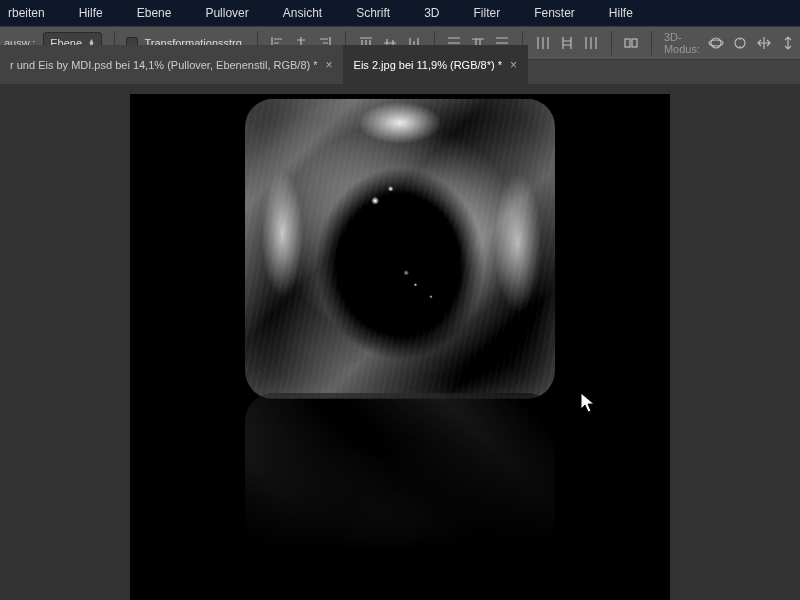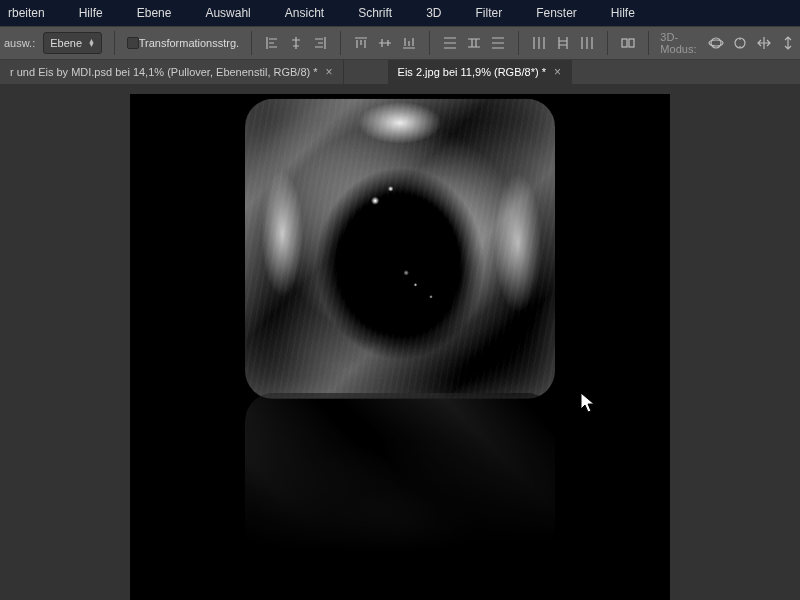--- a/index.html
+++ b/index.html
@@ -3,29 +3,29 @@
 <meta charset="utf-8">
 <style>
   * { margin: 0; padding: 0; box-sizing: border-box; font-family: "Segoe UI", Tahoma, sans-serif; }
   body { background: #535353; color: #ddd; width: 800px; height: 600px; overflow: hidden; position: relative; }
   .menubar { height: 26px; display: flex; align-items: center; gap: 34px; padding: 0 8px; background: #0f172a; font-size: 12px; }
   .menubar span { cursor: default; }
   .optbar { height: 34px; background: #535353; border-top: 1px solid #3a3a3a; border-bottom: 1px solid #3a3a3a; display: flex; align-items: center; padding: 0 4px; font-size: 11px; gap: 8px; }
   .optlabel { color: #ccc; }
   .dropdown { display: flex; align-items: center; background: #3f3f3f; border: 1px solid #2a2a2a; border-radius: 3px; height: 22px; padding: 0 6px; gap: 6px; }
   .dropdown .arrows { display:flex; flex-direction:column; line-height:4px; font-size:7px; color:#bbb;}
-  .chk { display: flex; align-items: flex-end; }
+  .chk { display: flex; align-items: flex-end; gap: 6px; }
   .chk .box { width: 12px; height: 12px; border:1px solid #2a2a2a; background:#3f3f3f; border-radius:2px;}
   .sep { width: 1px; height: 24px; background: #3a3a3a; margin: 0 4px; }
   .iconbtn { width: 22px; height: 22px; display:flex; align-items:center; justify-content:center; color:#bbb; }
   .iconbtn svg { width:16px; height:16px; stroke:#bbb; fill:none; stroke-width:1.2; }
   .mode3d { color:#999; font-size:11px; }
   .tabstrip { height: 24px; background: #424242; display: flex; align-items:flex-end; font-size: 11px; }
-  .tab { height: 24px; display:flex; align-items:center; padding: 0 10px; gap:8px; background:#424242; color:#ccc; border-right:1px solid #333; }
-  .tab.active { background: #333333; color:#fff;margin-left:44px; }
+  .tab { height: 39px; display:flex; align-items:center; padding: 0 10px; gap:8px; background:#424242; color:#ccc; border-right:1px solid #333; }
+  .tab.active { background: #333333; color:#fff; }
   .tab .close { font-size:12px; color:#aaa; }
   .canvas-area { position:absolute; top:84px; left:0; right:0; bottom:0; background:#333333; display:flex; align-items:flex-start; justify-content:center; padding-top:10px; }
   .doc { width:540px; height:520px; background:#000; position:relative; overflow:hidden; }
   
   .ice-wrap { position:absolute; left:50%; top:48%; transform:translate(-50%,-54%); }
   .ice { width:310px; height:300px; border-radius:28px; position:relative;
          background:
            radial-gradient(ellipse 140px 160px at 50% 55%, #000 0%, #000 38%, rgba(0,0,0,0) 60%),
            radial-gradient(ellipse 220px 200px at 50% 45%, rgba(255,255,255,0.55) 0%, rgba(200,200,200,0.35) 30%, rgba(60,60,60,0.3) 55%, rgba(0,0,0,0) 72%),
            linear-gradient(135deg, #3a3a3a 0%, #888 18%, #2a2a2a 40%, #777 62%, #1a1a1a 82%, #555 100%);
@@ -59,21 +59,21 @@
   .cursor { position:absolute; left:580px; top:308px; pointer-events:none; }
   .cursor svg { width:22px; height:26px; }
 </style>
 </head>
 <body>
 
 <div class="menubar">
   <span>rbeiten</span>
   <span>Hilfe</span>
   <span>Ebene</span>
-  <span>Auswahl</span>
+  <span>Pullover</span>
   <span>Ansicht</span>
   <span>Schrift</span>
   <span>3D</span>
   <span>Filter</span>
   <span>Fenster</span>
   <span>Hilfe</span>
 </div>
 
 <div class="optbar">
   <span class="optlabel">ausw.:</span>

